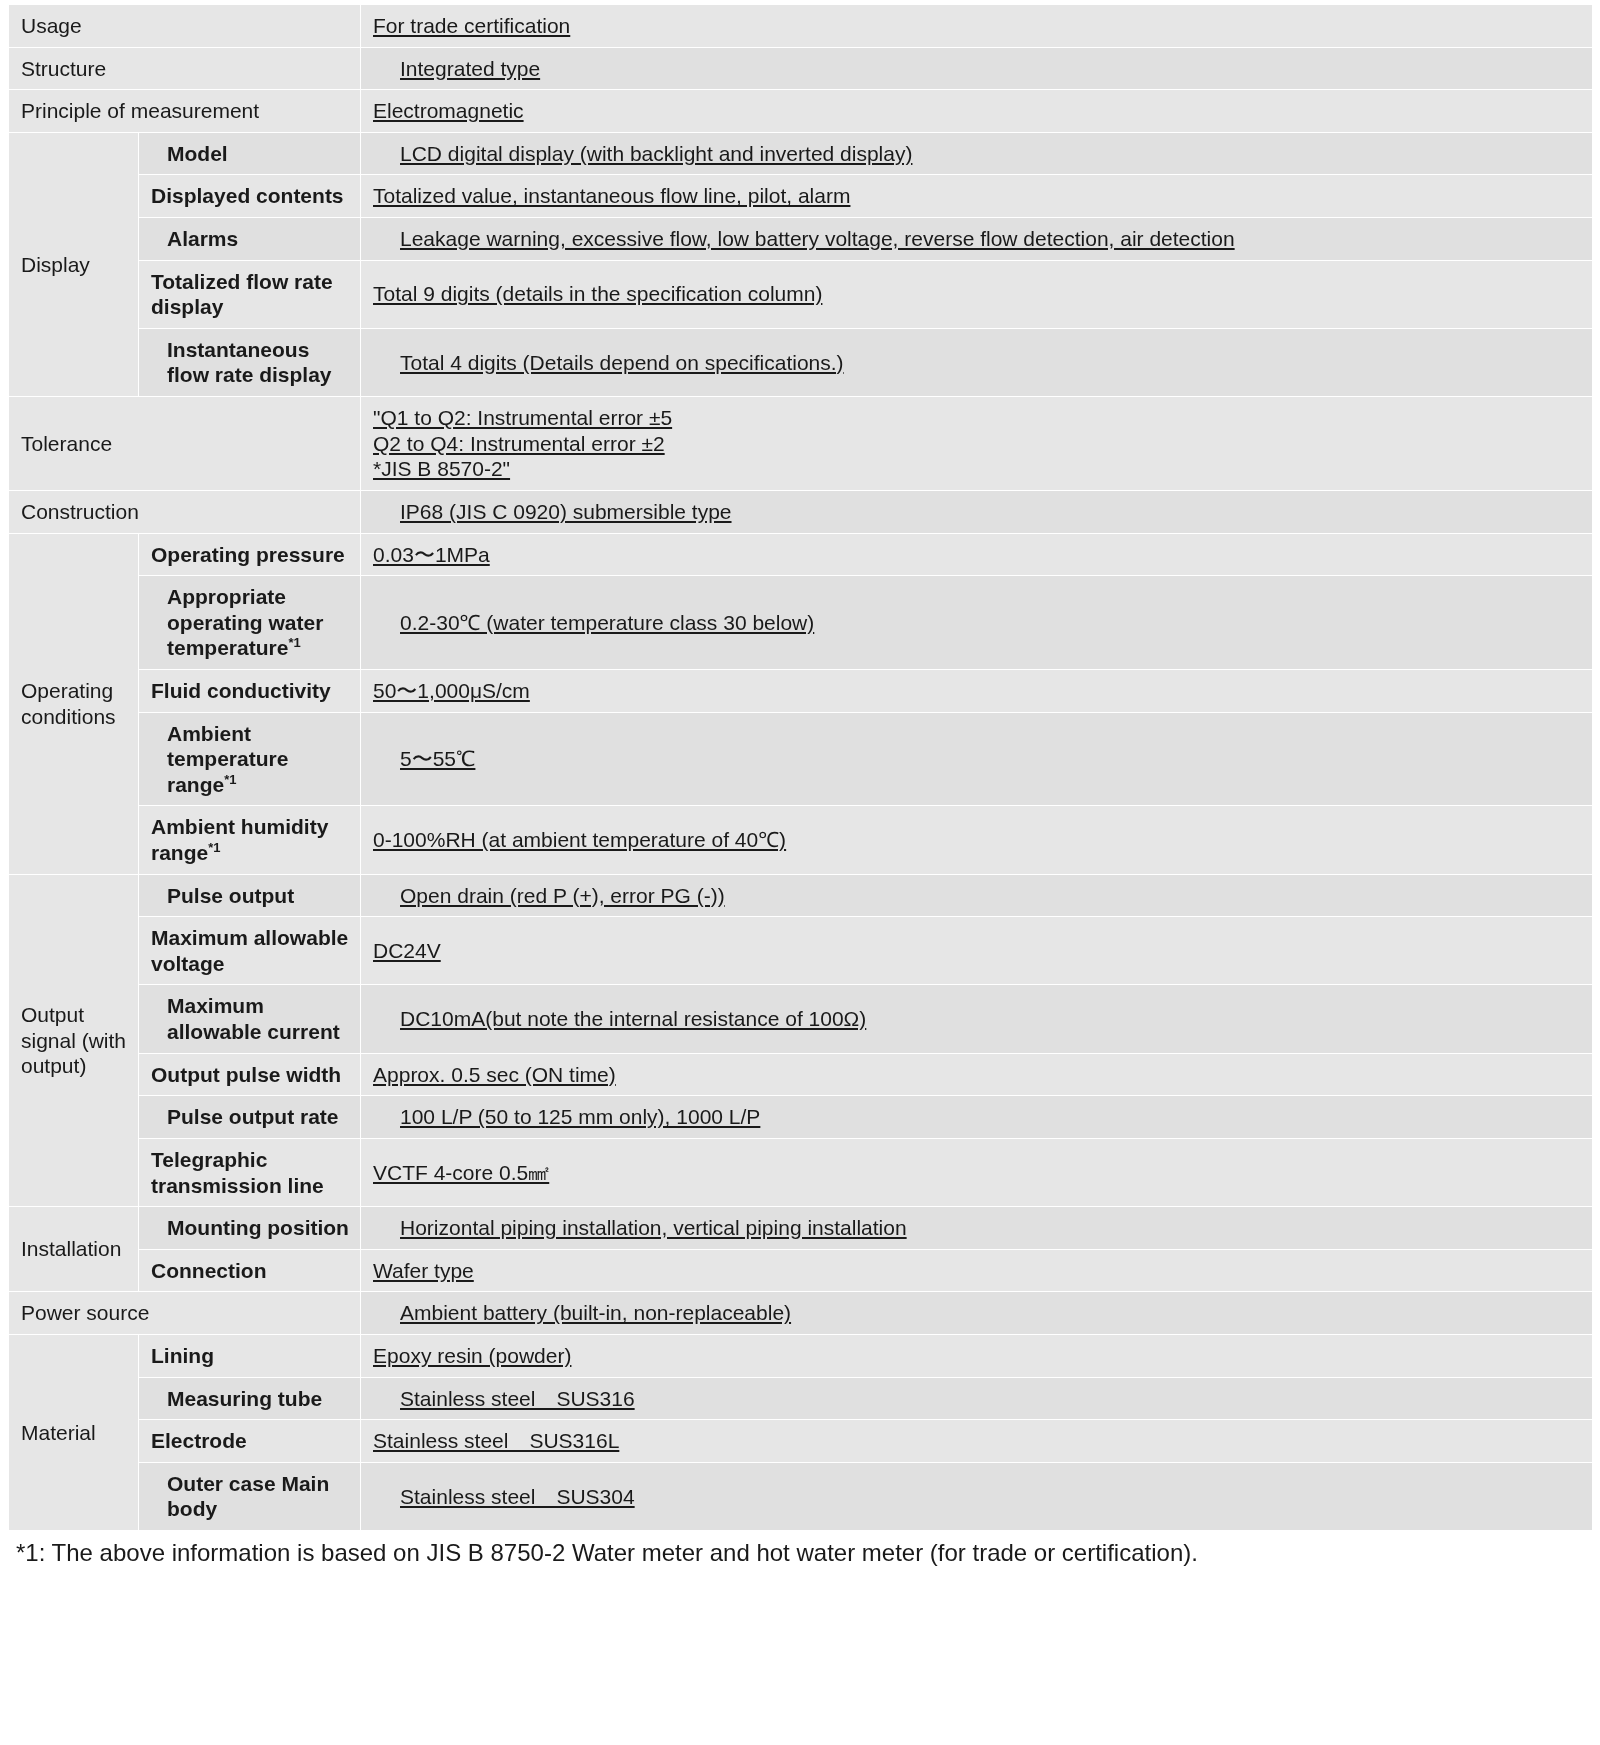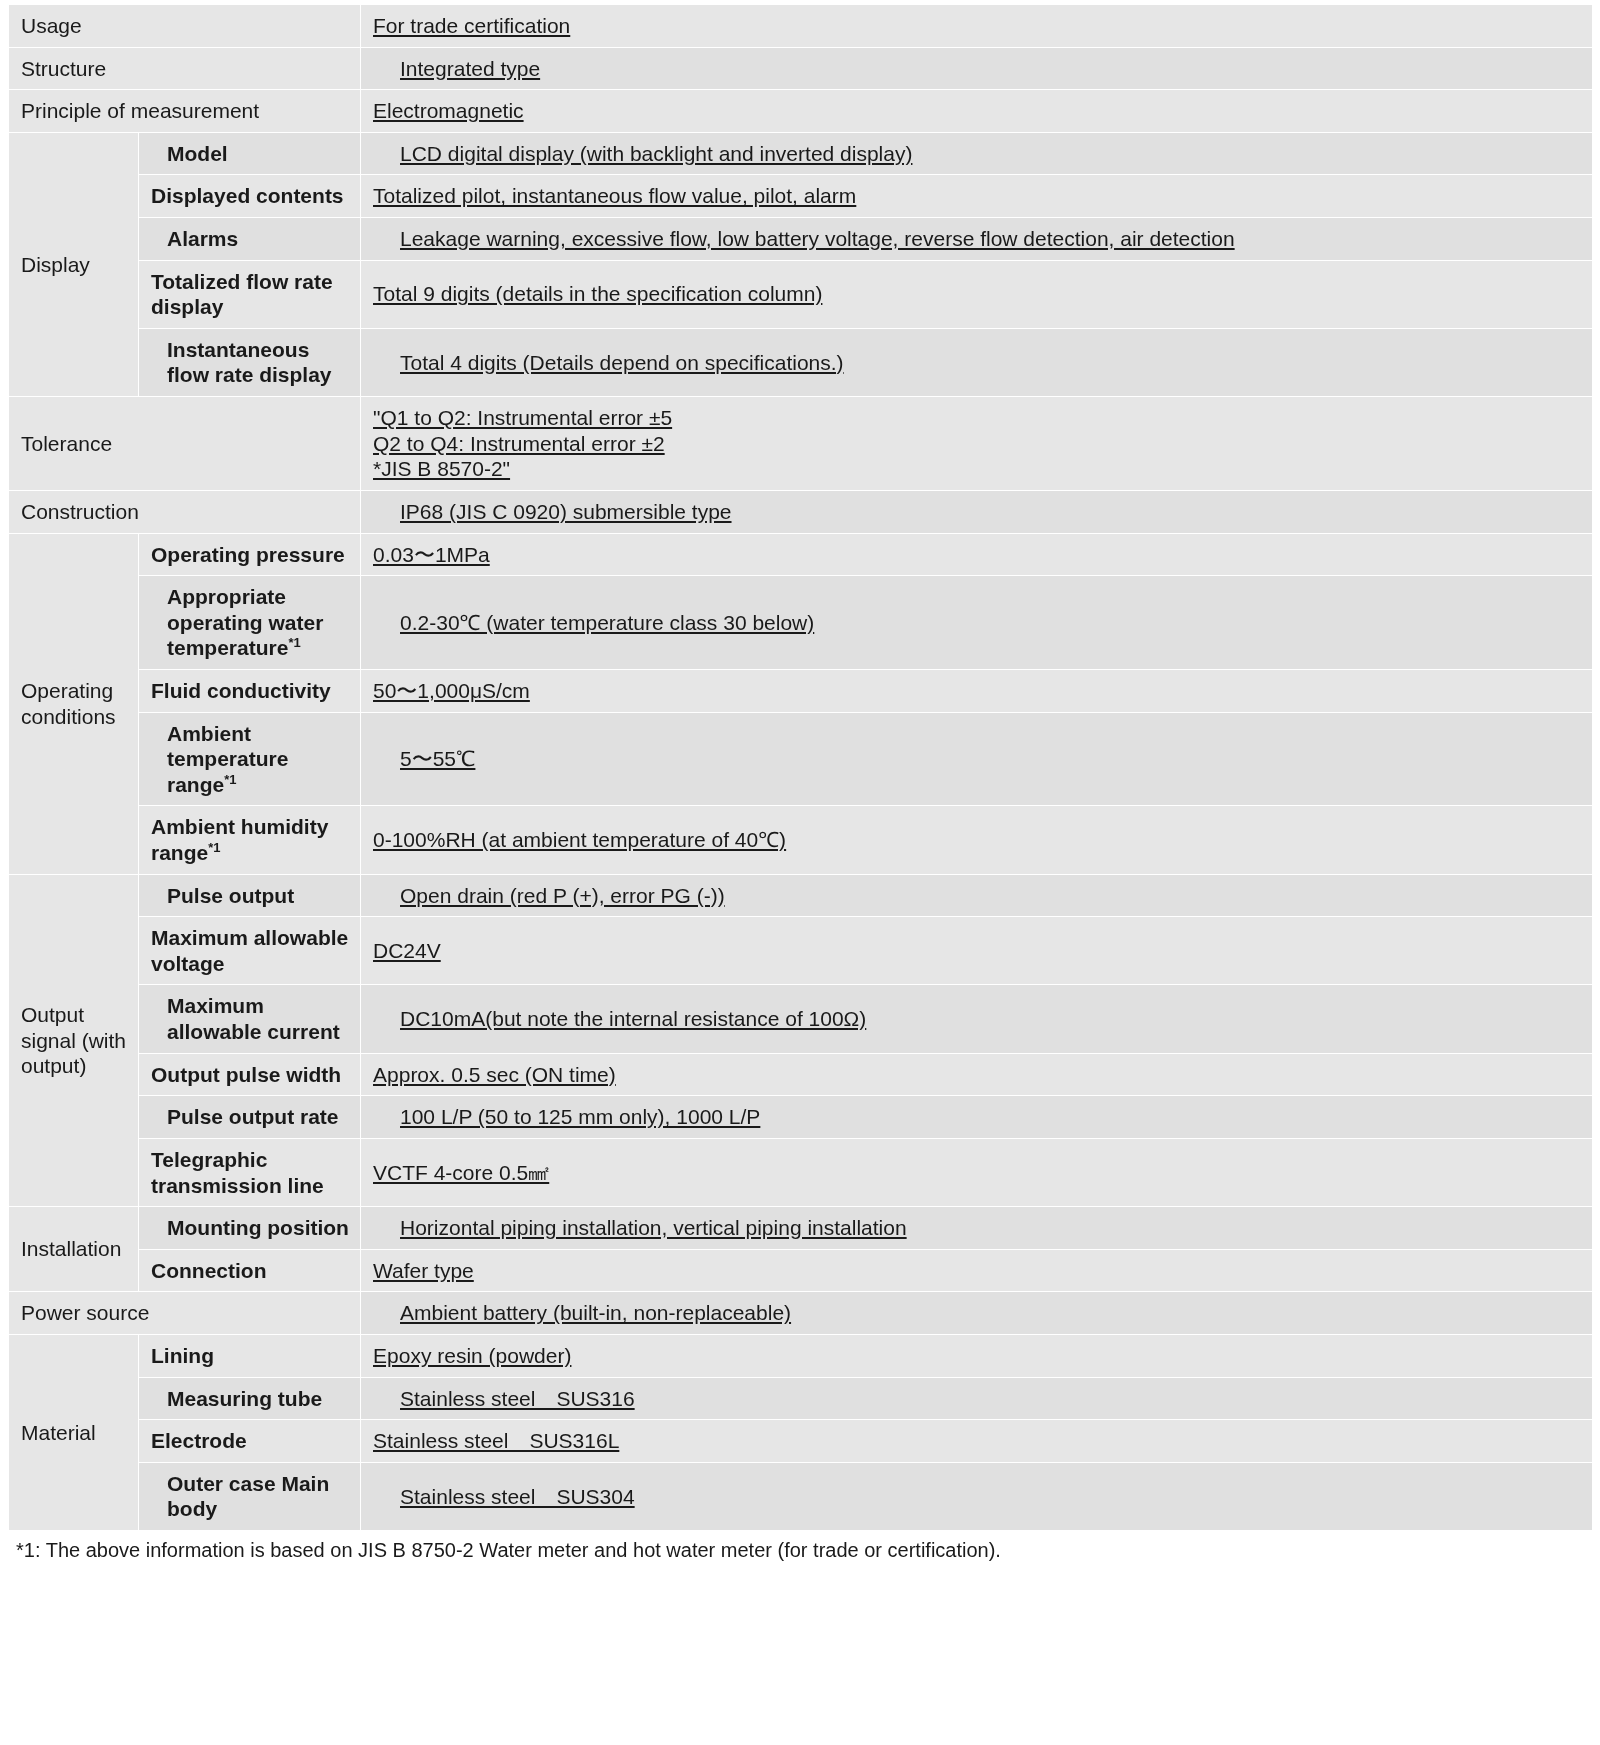--- a/index.html
+++ b/index.html
@@ -62,21 +62,21 @@
   td.val .multiline {
     white-space: pre-line;
   }
   .sup {
     font-size: 13px;
     vertical-align: super;
   }
   .footnote {
     width: 1584px;
     margin: 6px 0 0 8px;
-    font-size: 20px;
+    font-size: 24px;
     line-height: 1.3;
     color: #1a1a1a;
   }
 </style>
 </head>
 <body>
 
 <div id="spec-wrap">
   <table class="spec">
     <colgroup>
@@ -97,21 +97,21 @@
           <td class="cat" rowspan="1" colspan="2">Principle of measurement</td>
           <td class="val"><span class="multiline">Electromagnetic</span></td>
         </tr>
         <tr>
           <td class="cat" rowspan="5">Display</td>
           <td class="sub alt">Model</td>
           <td class="val alt"><span class="multiline">LCD digital display (with backlight and inverted display)</span></td>
         </tr>
         <tr>
           <td class="sub">Displayed contents</td>
-          <td class="val"><span class="multiline">Totalized pilot, instantaneous flow value, pilot, alarm</span></td>
+          <td class="val"><span class="multiline">Totalized value, instantaneous flow line, pilot, alarm</span></td>
         </tr>
         <tr>
           <td class="sub alt">Alarms</td>
           <td class="val alt"><span class="multiline">Leakage warning, excessive flow, low battery voltage, reverse flow detection, air detection</span></td>
         </tr>
         <tr>
           <td class="sub">Totalized flow rate display</td>
           <td class="val"><span class="multiline">Total 9 digits (details in the specification column)</span></td>
         </tr>
         <tr>

